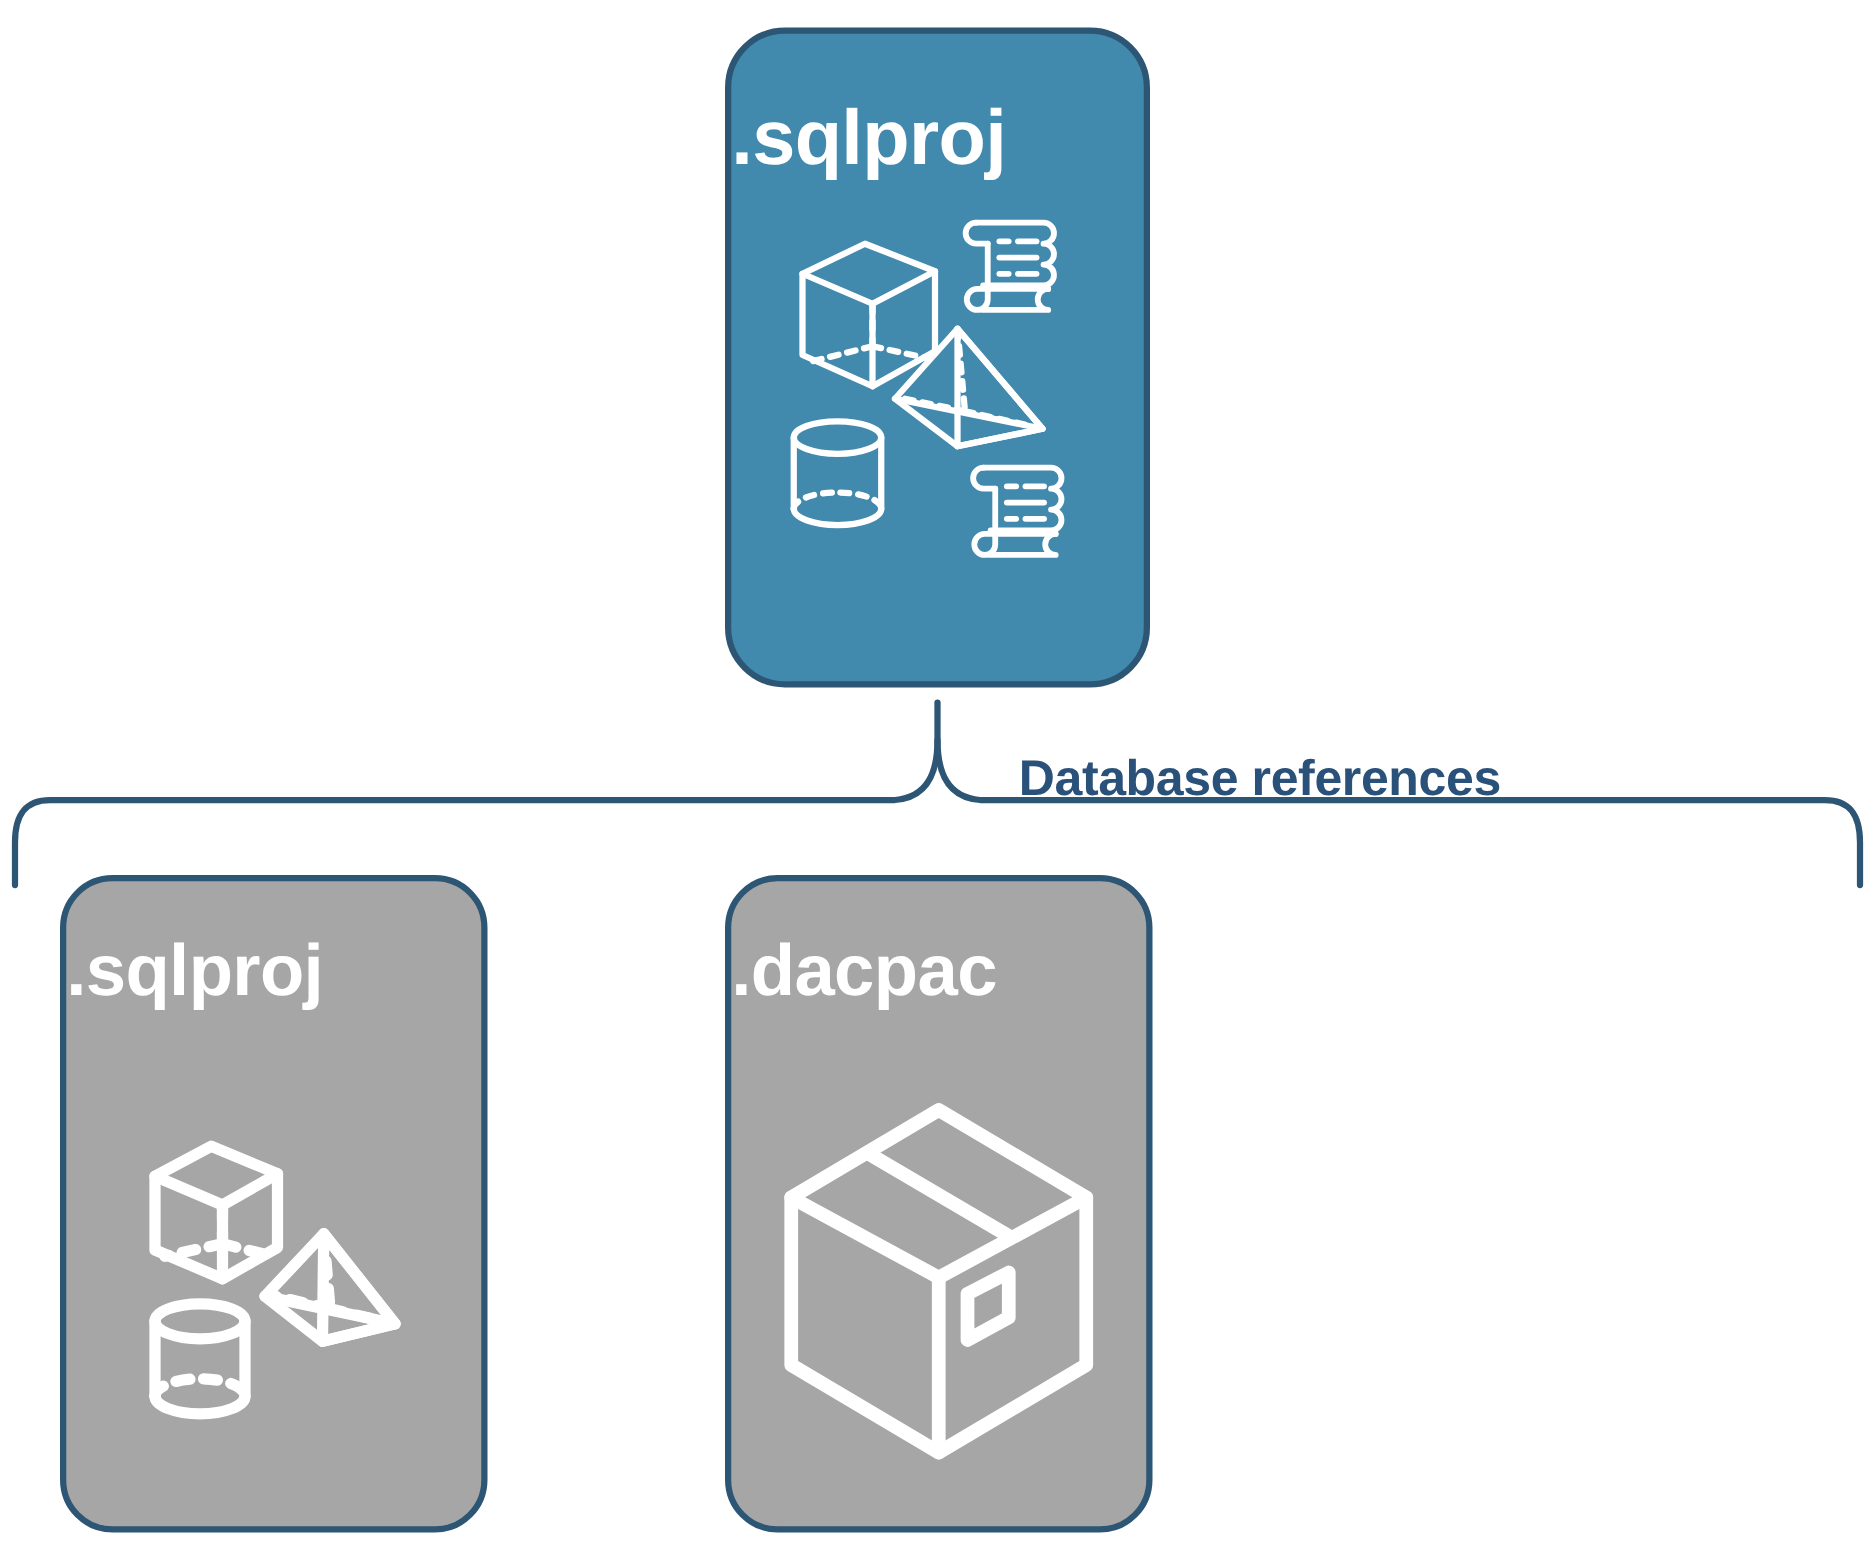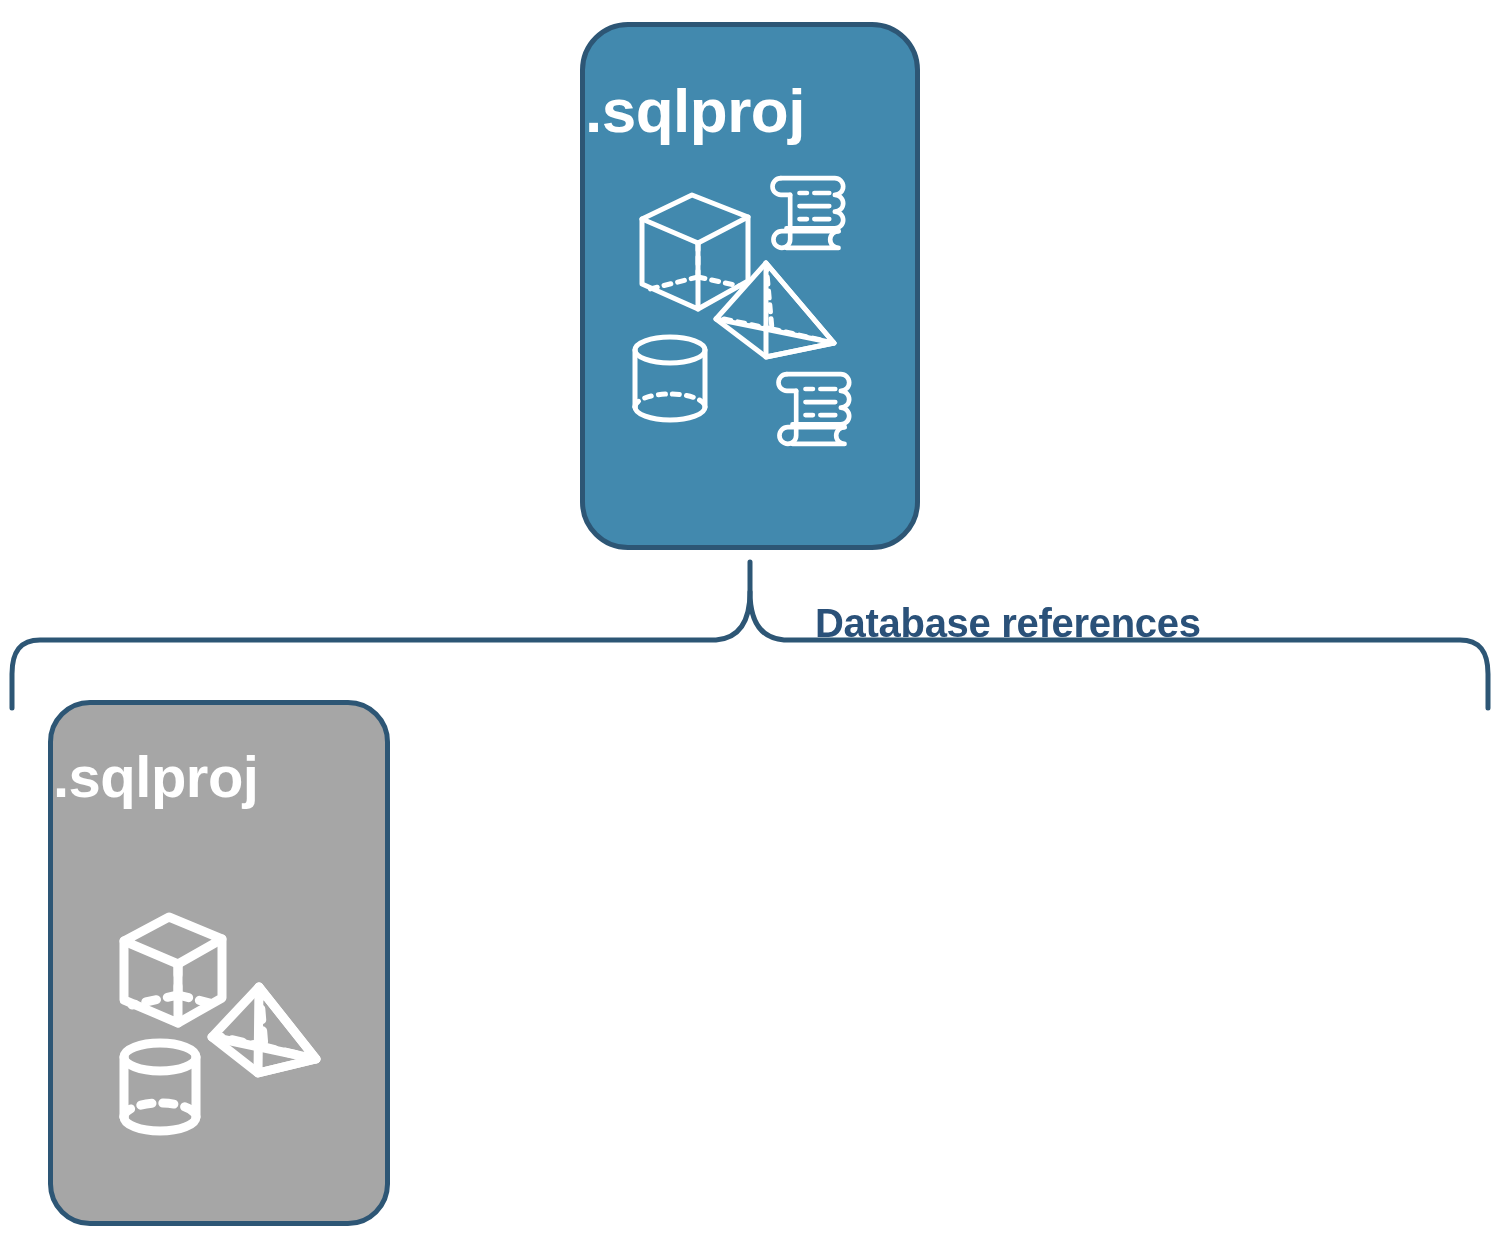--- a/index.html
+++ b/index.html
@@ -206,15 +206,33 @@
           <ellipse cx="66" cy="162" rx="36" ry="14"></ellipse>
           <path d="M30 162 V222"></path>
           <path d="M102 162 V222"></path>
           <path d="M30 222 a36 14 0 0 0 72 0"></path>
           <path d="M30 222 a36 14 0 0 1 72 0" stroke-dasharray="11 11"></path>
         </g>
       </svg>
     </div>
   </div>
 
+  <div class="card card-bottom card-dacpac">
+    <div class="card-label">.dacpac</div>
+
+    <div class="card-art">
+      <svg width="280" height="310" viewBox="0 0 280 310" fill="none" stroke="#ffffff" stroke-width="11" stroke-linecap="round" stroke-linejoin="round">
+
+        <path d="M140 18 L258 88 L258 222 L140 292 L22 222 L22 88 Z"></path>
+
+        <path d="M140 152 L140 292"></path>
+
+        <path d="M22 88 L140 152 L258 88"></path>
+
+        <path d="M84 53 L198 120"></path>
+
+        <path d="M163 165 L196 148 L196 184 L163 202 Z"></path>
+      </svg>
+    </div>
+  </div>
 
 
 </div>
 
 </body></html>

